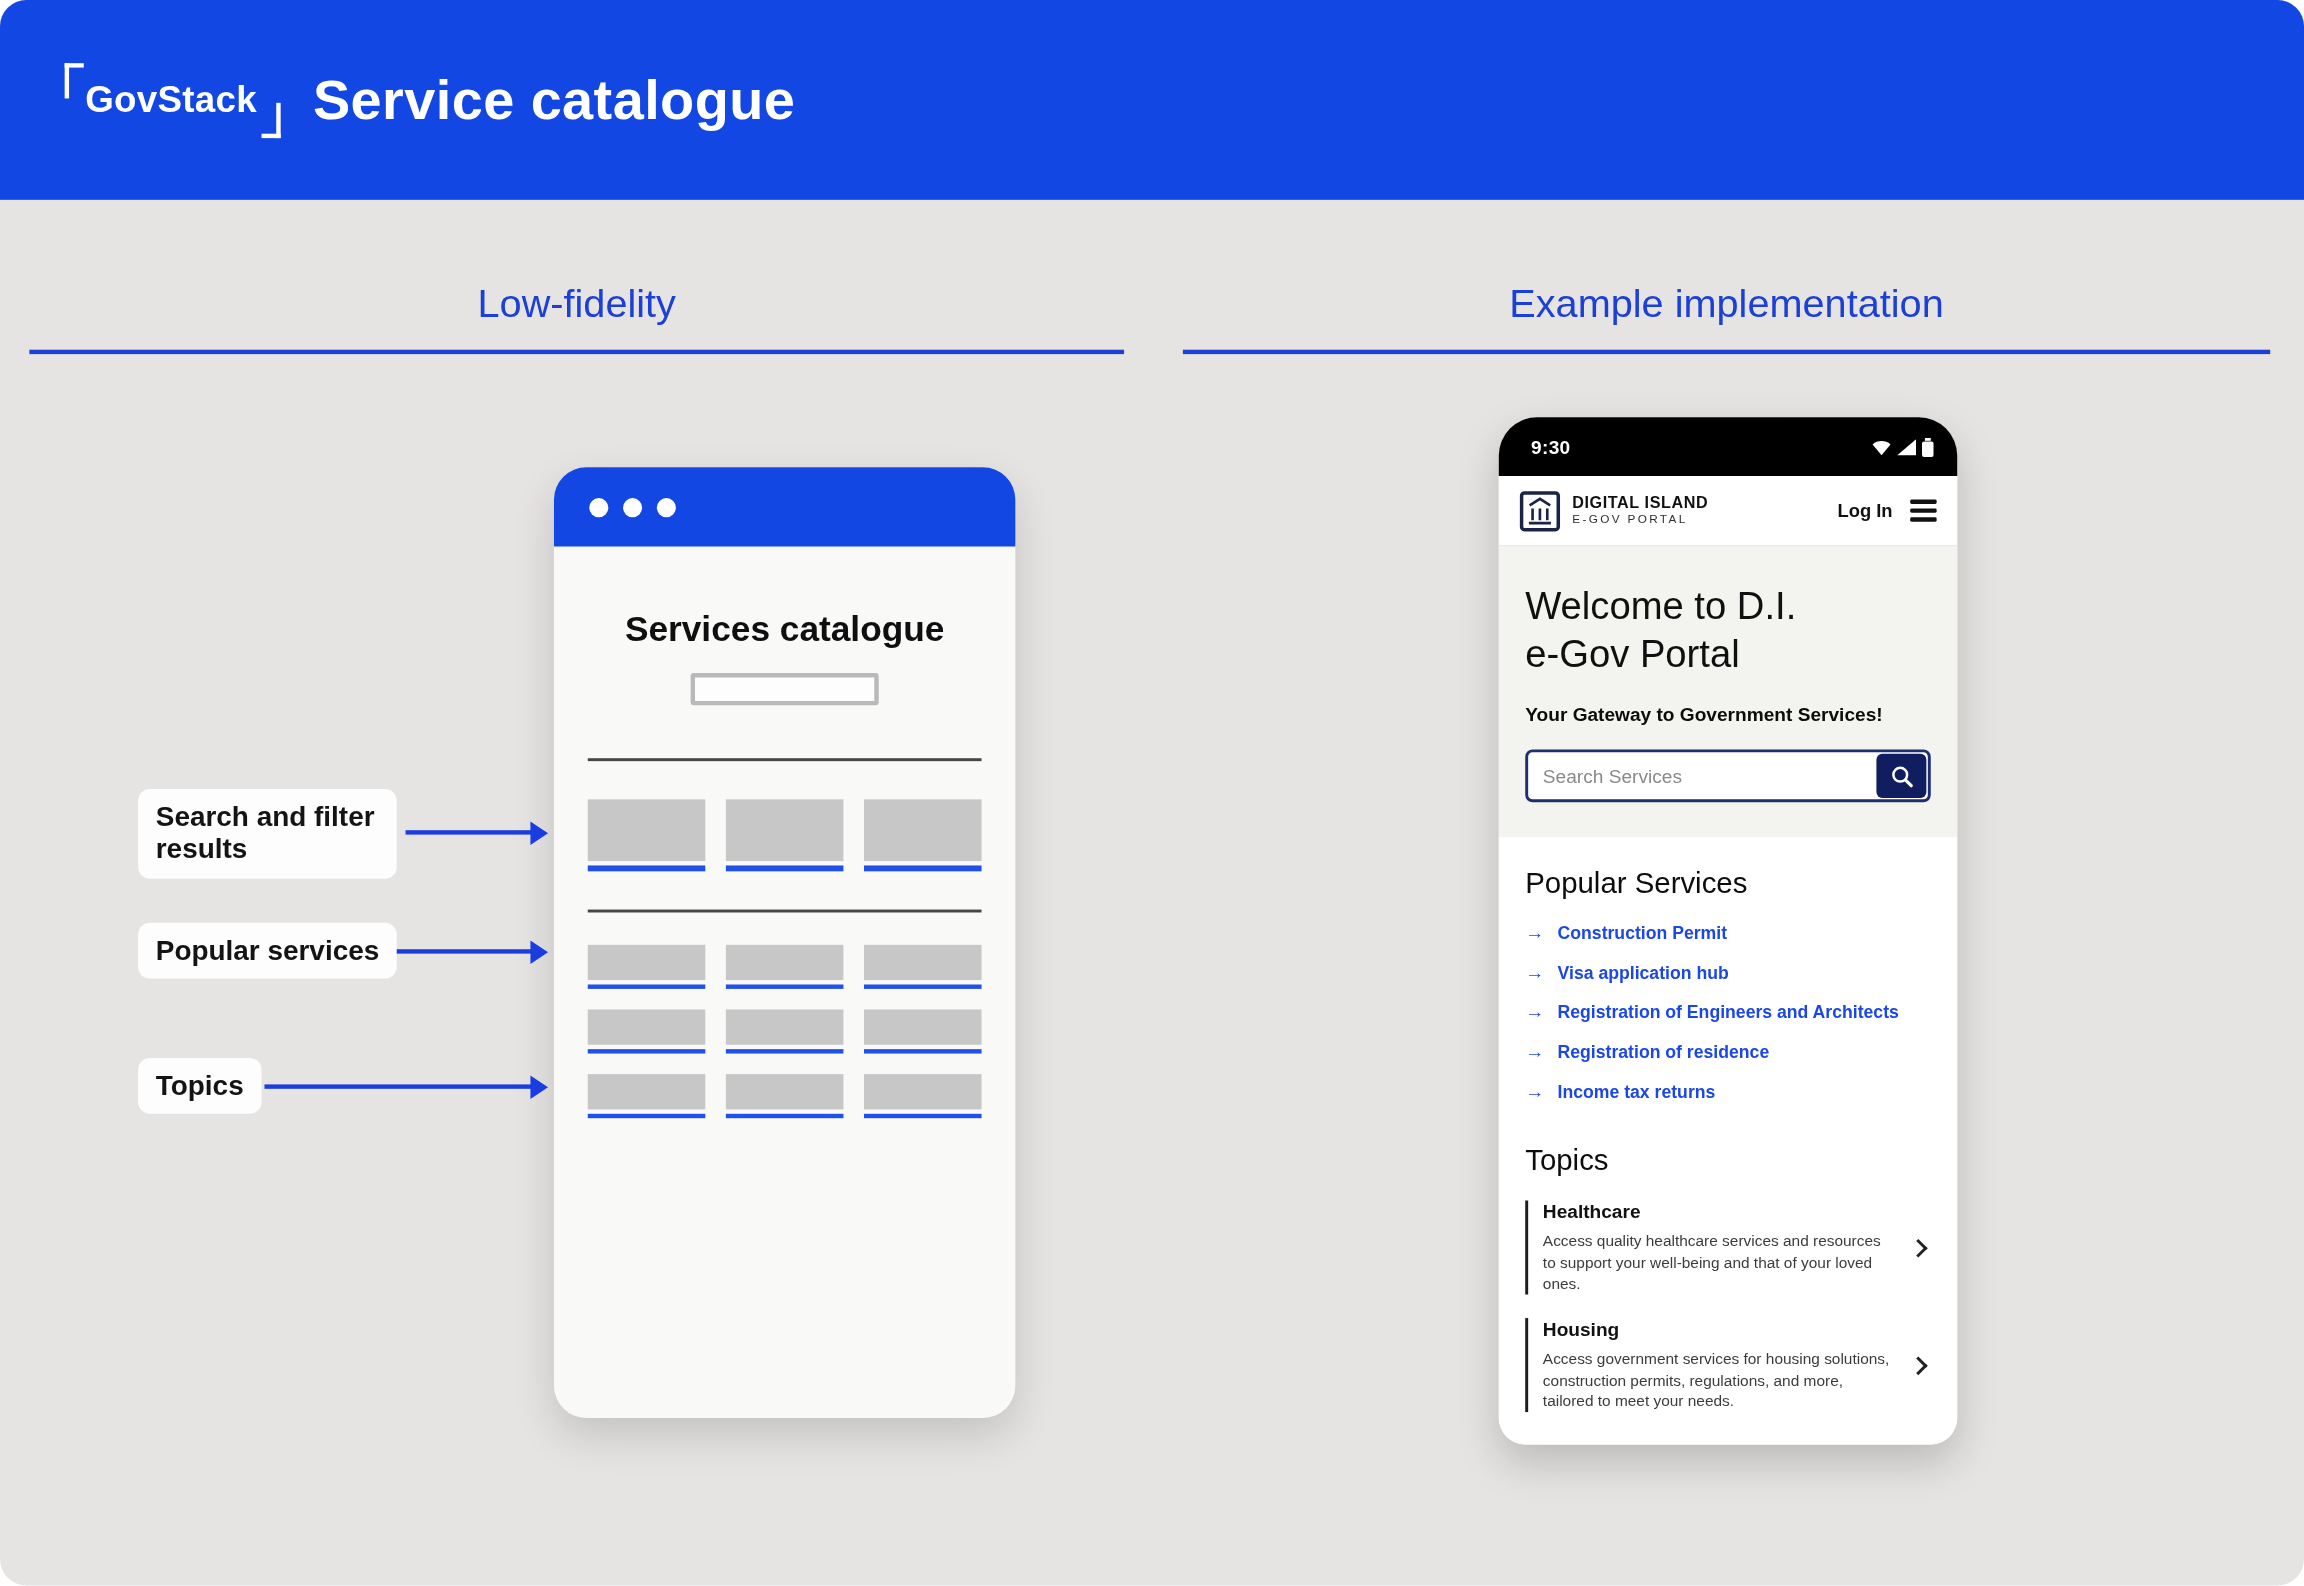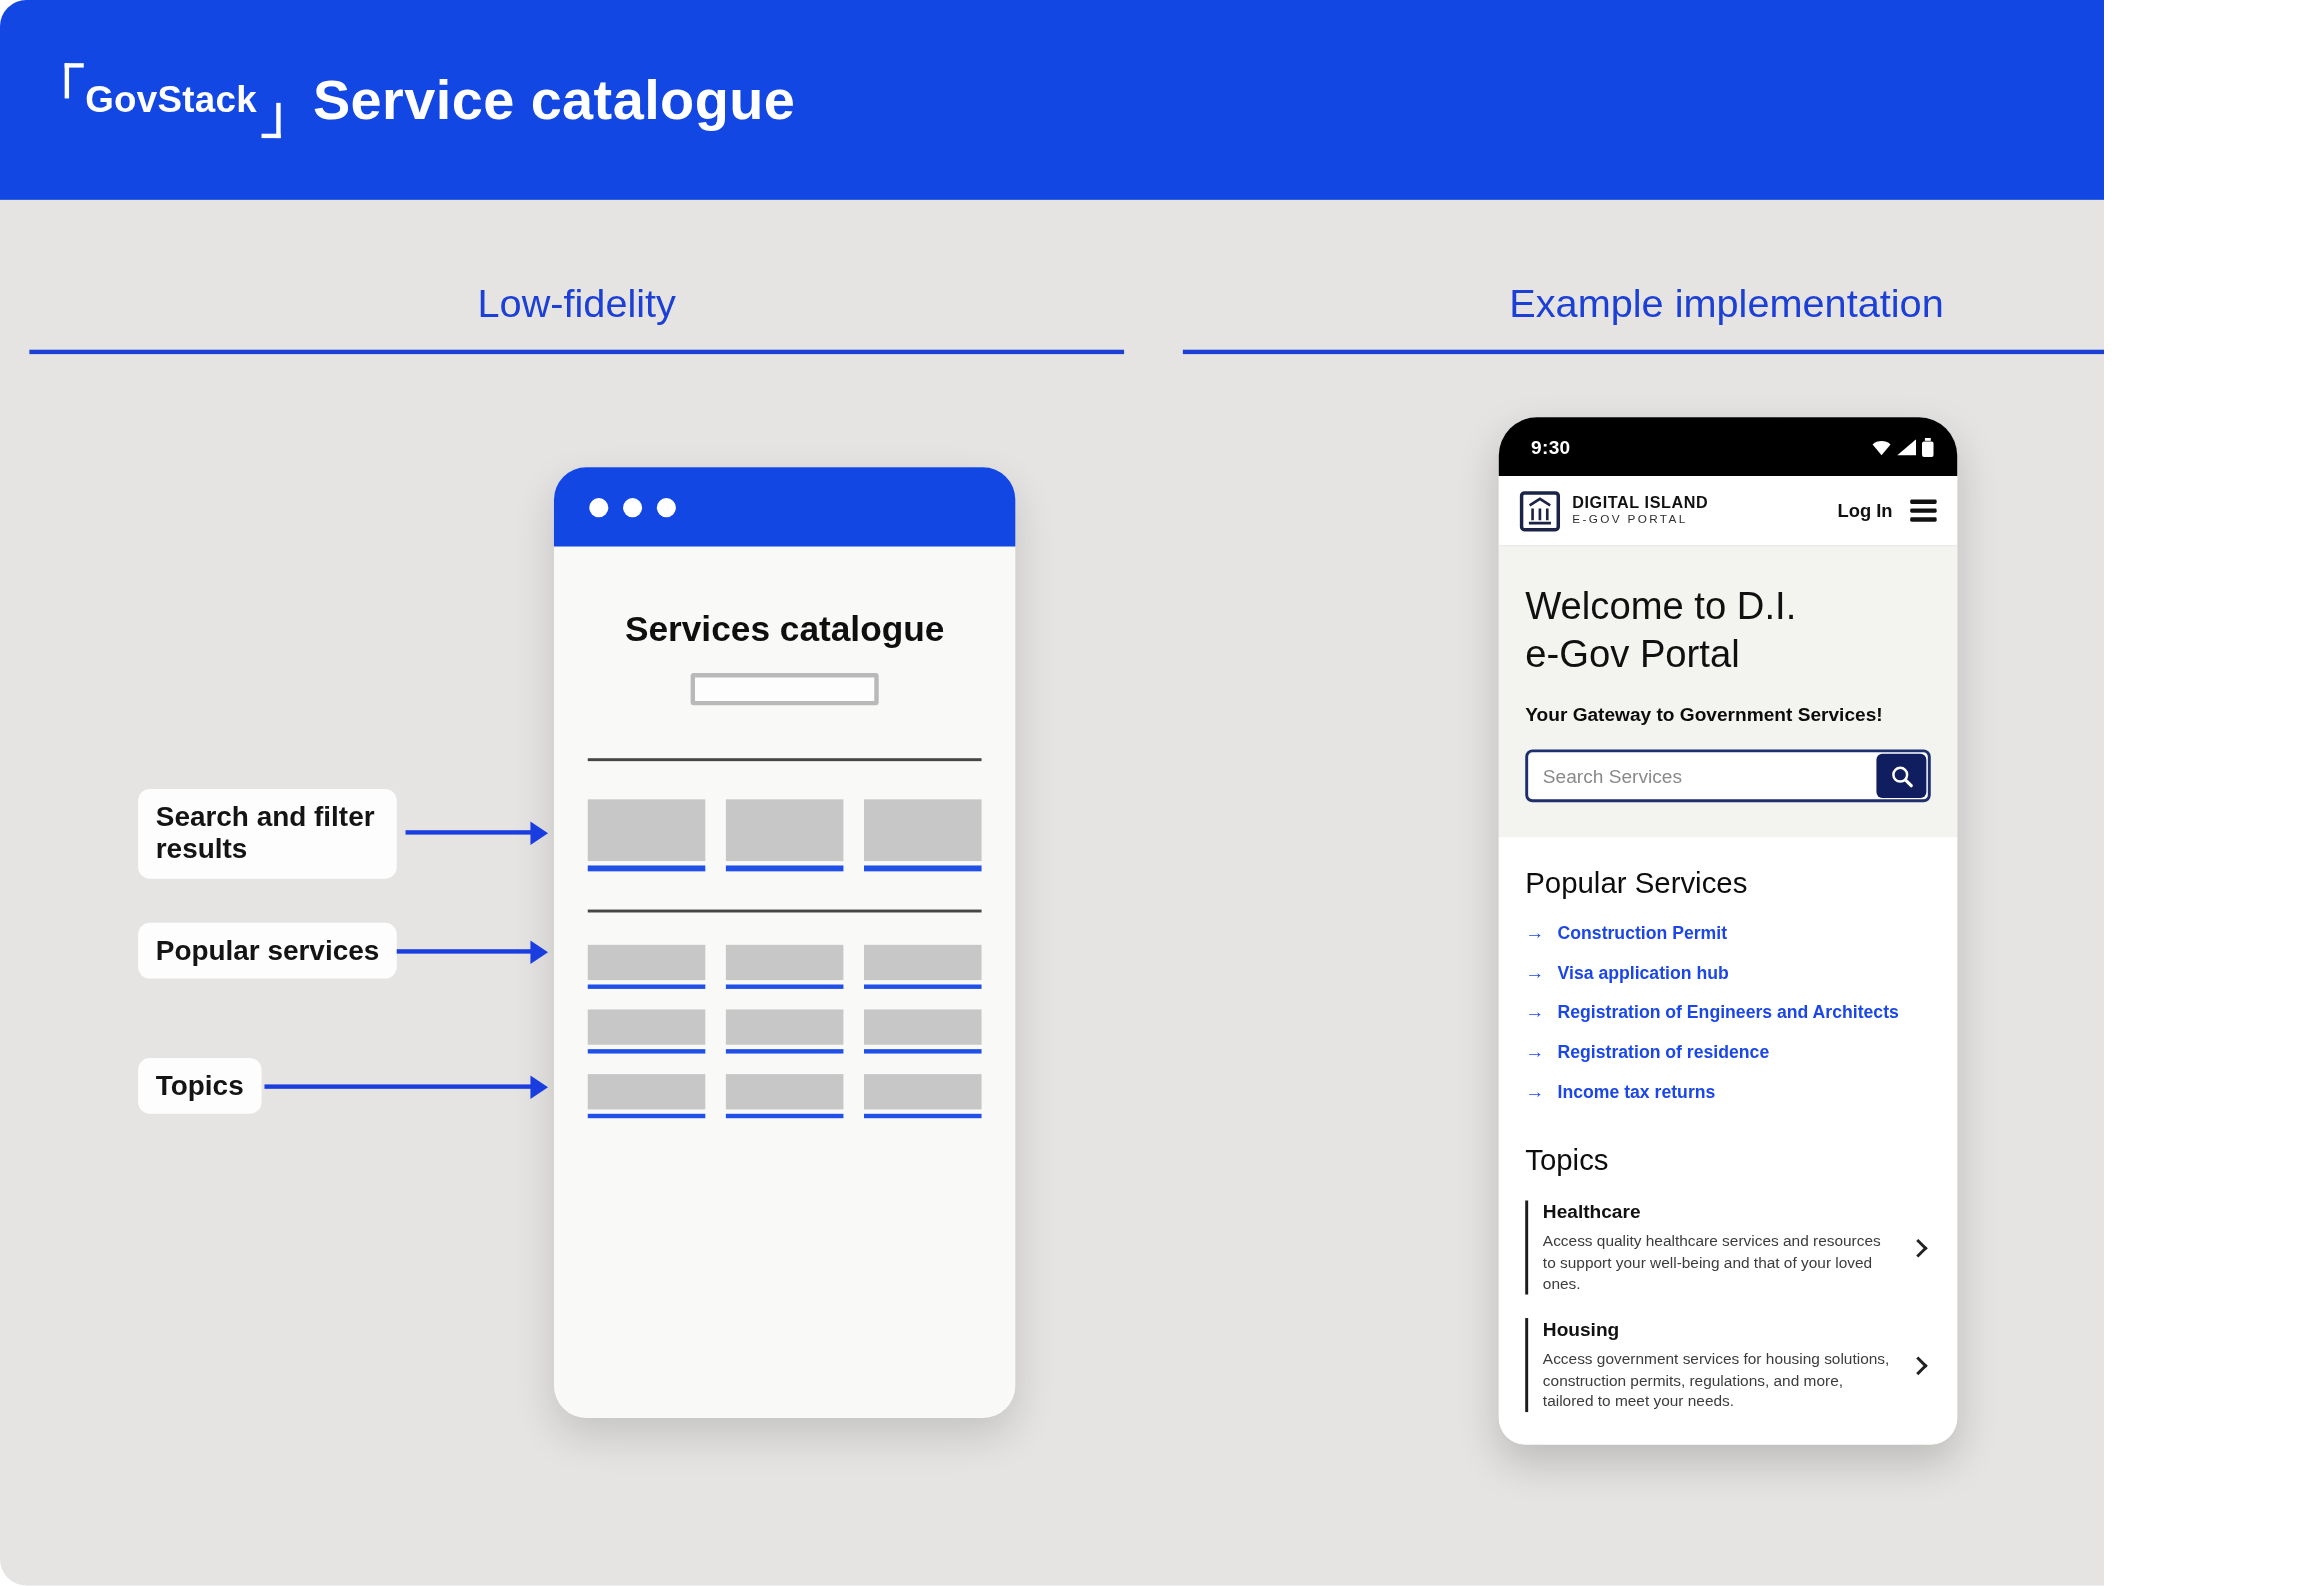--- a/index.html
+++ b/index.html
@@ -1,17 +1,17 @@
 <!DOCTYPE html>
 <html><head>
 <meta charset="utf-8">
 <style>
   * { box-sizing: border-box; }
   html,body { margin:0; padding:0; background:#ffffff; }
-  .canvas { width:2104px; height:1586px; overflow:hidden; position:relative; }
+  .canvas { width:2304px; height:1586px; overflow:hidden; position:relative; }
   .scale { width:1568px; height:1079px; transform:scale(1.46939); transform-origin:0 0;
            position:relative; background:#e5e4e3; border-radius:18px; overflow:hidden;
            font-family:"Liberation Sans", sans-serif; }
 
   
   .banner { position:absolute; left:0; top:0; width:1568px; height:136px; background:#1347e4;
             display:flex; align-items:center; }
   .gs-logo { position:relative; margin-left:44px; padding:10px 16px 12px 14px; }
   .gs-logo .txt { font-size:25px; font-weight:700; color:#fff; letter-spacing:.2px; }
   .br-tl { position:absolute; left:0; top:0; width:13px; height:24px;

